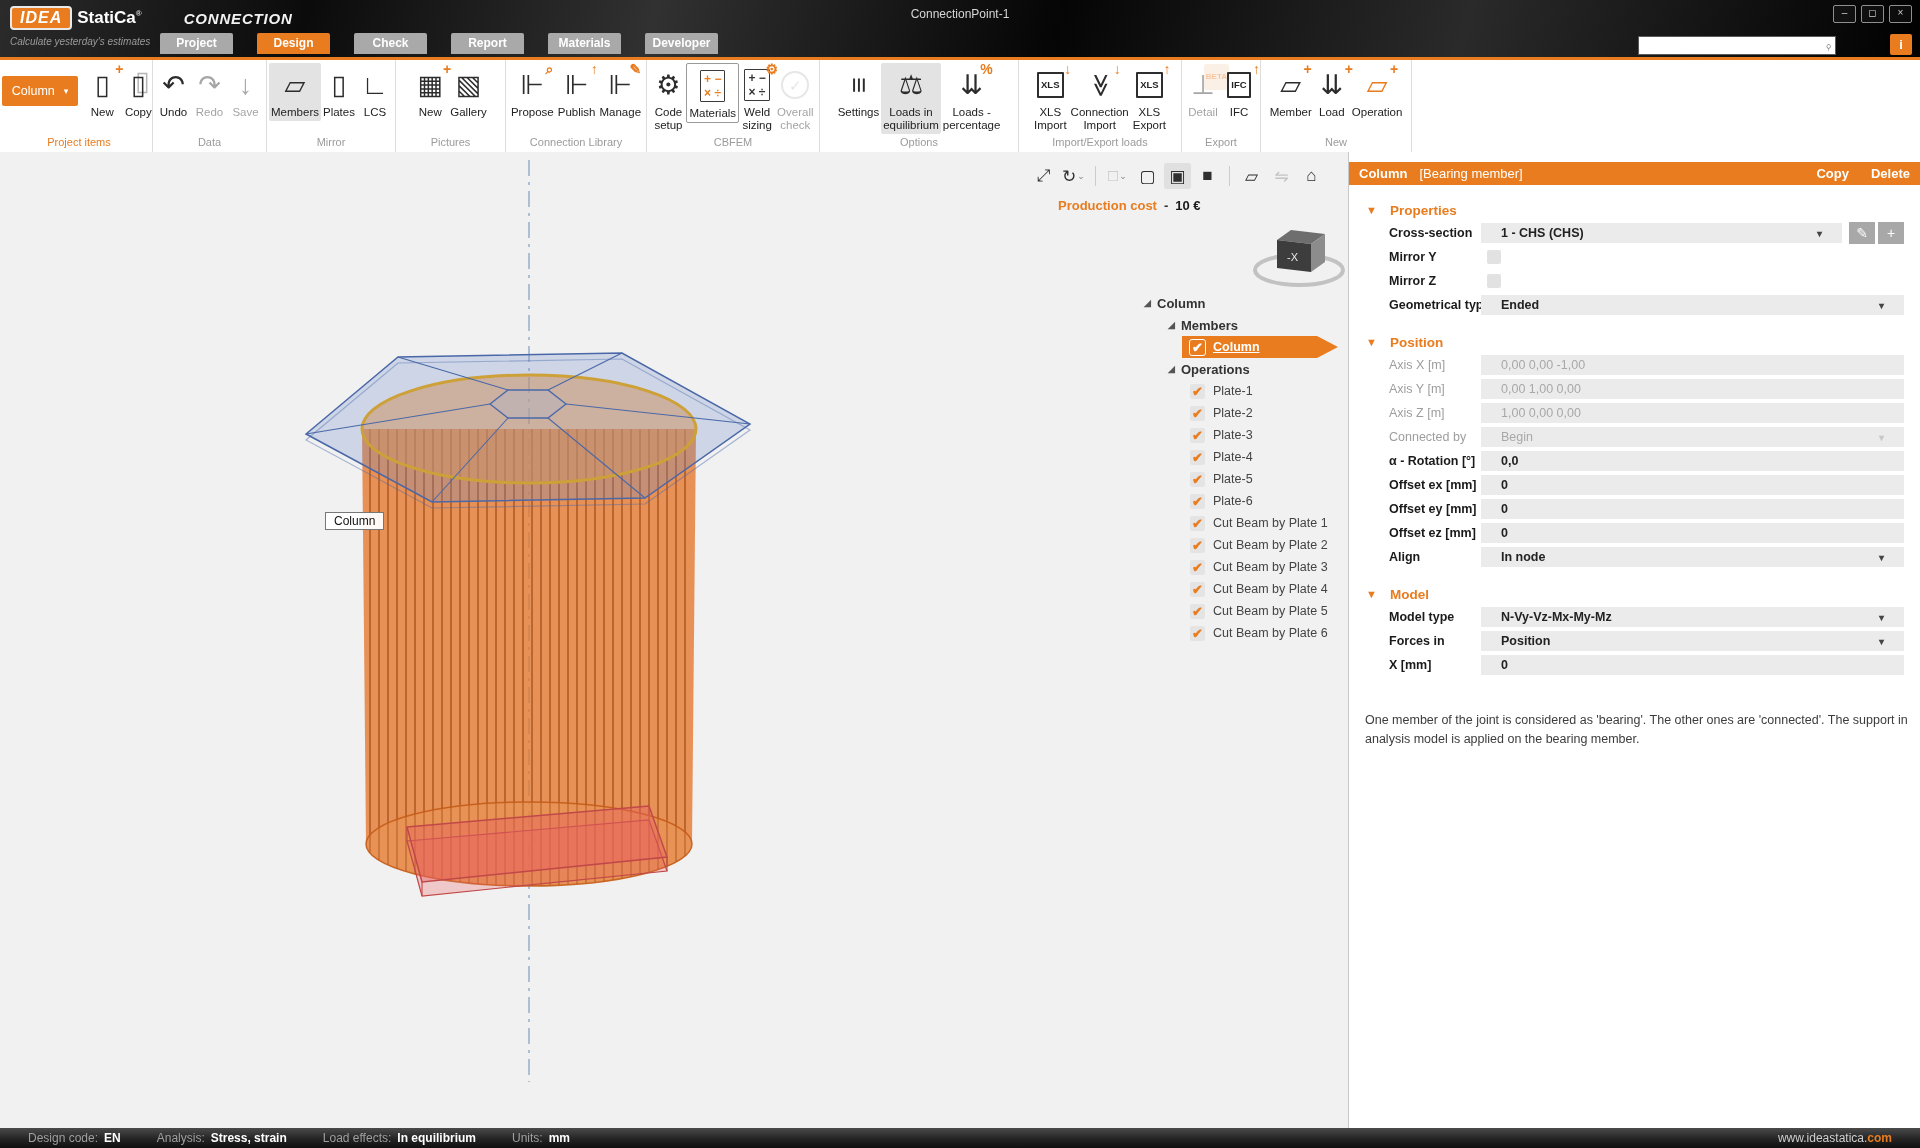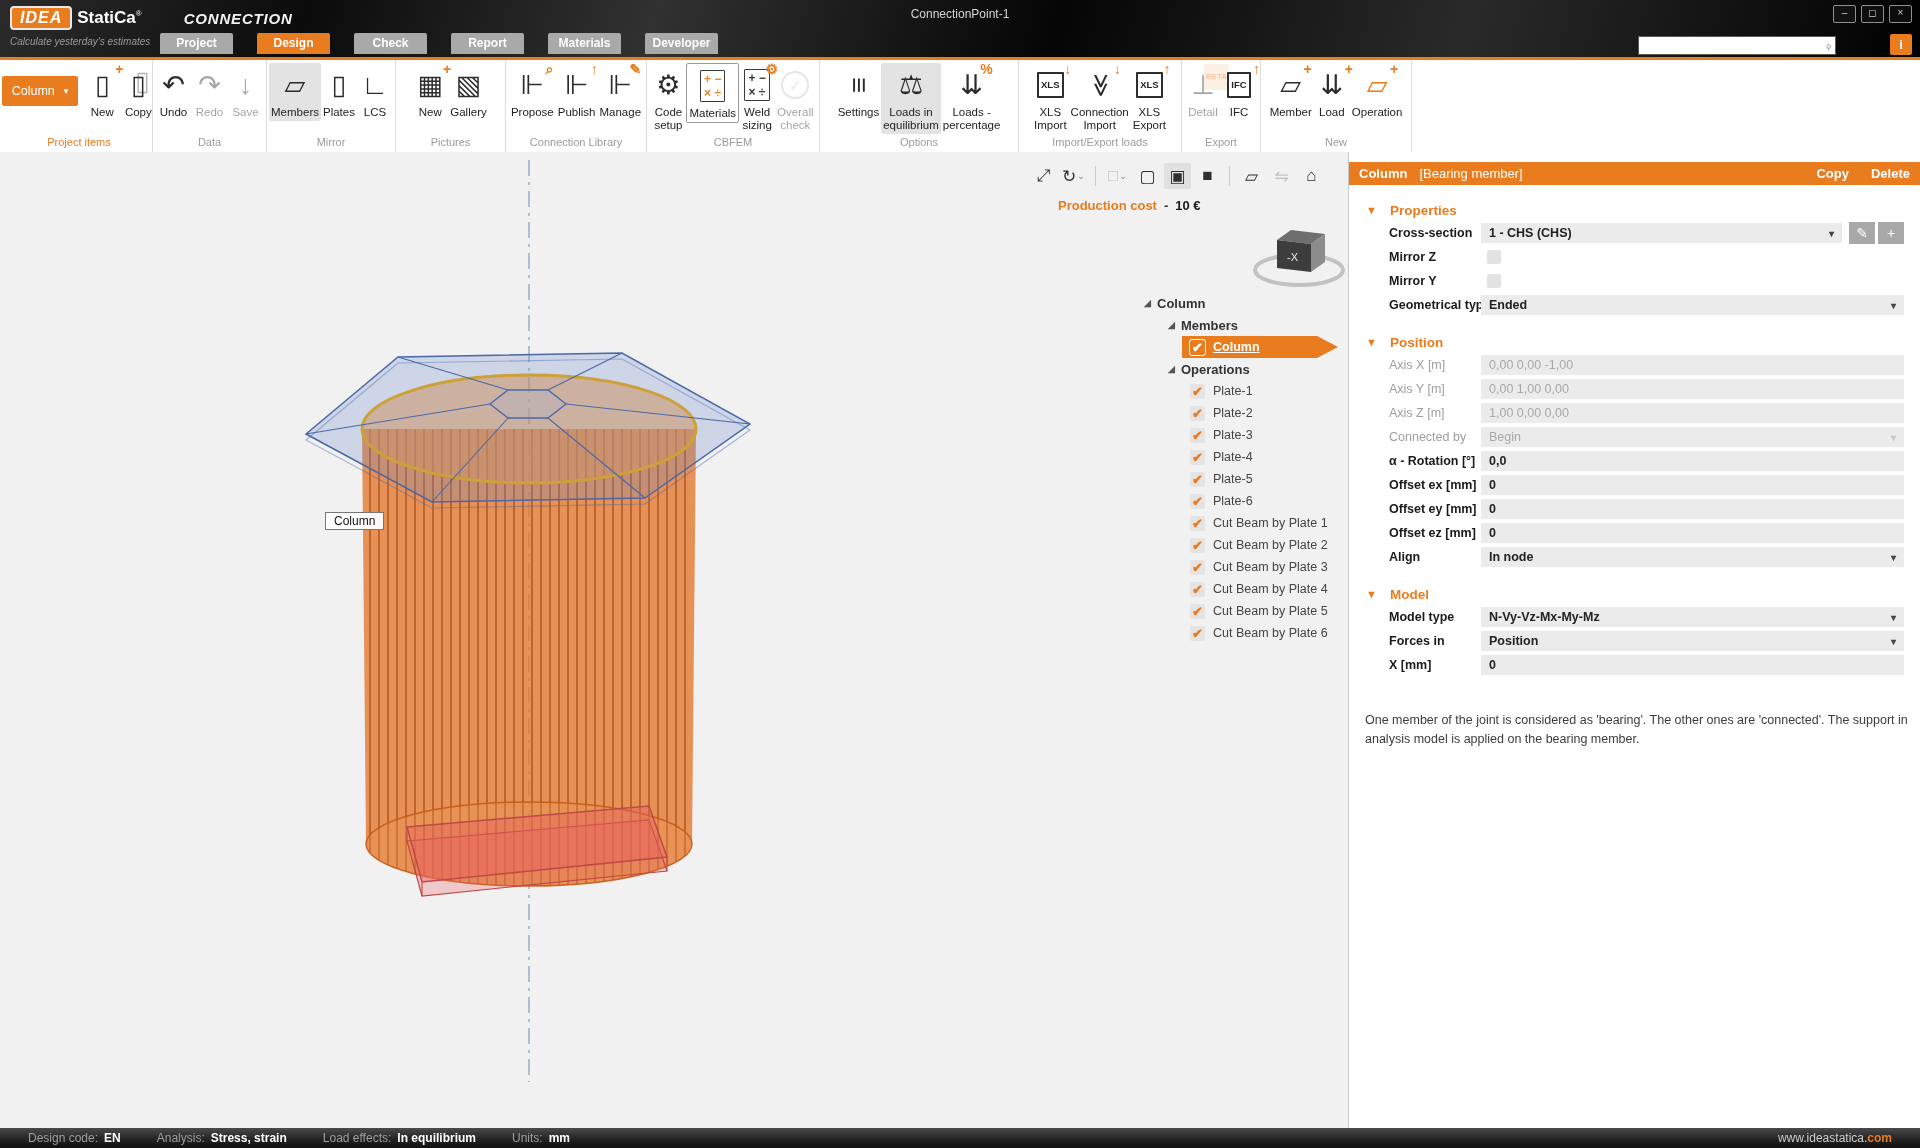--- a/index.html
+++ b/index.html
@@ -112,21 +112,21 @@
     align-items:center;padding:0 10px;font-size:13px}
   .phead .pn{font-weight:bold}
   .phead .pt{margin-left:12px}
   .phead .sp{flex:1}
   .phead .pact{font-weight:bold;margin-left:22px}
   .psh{display:flex;align-items:center;gap:13px;padding-left:17px;height:22px;margin-top:14px}
   .psh .tri{color:var(--accent);font-size:11px}
   .psh .pst{color:var(--accent);font-weight:bold;font-size:13.5px}
   .prow{display:flex;align-items:center;height:24px;padding-left:40px}
   .plab{width:92px;flex:0 0 92px;font-size:12.5px;color:#1a1a1a;font-weight:bold;white-space:nowrap}
-  .pfield{flex:1;height:20px;background:#ebebeb;display:flex;align-items:center;padding:0 8px;
+  .pfield{flex:1;height:20px;background:#ebebeb;display:flex;align-items:center;padding:0 20px;
     font-size:12.5px;color:#222;font-weight:bold;margin-right:16px}
   .pfield .dd{margin-left:auto;font-size:10px;color:#444}
   .prow.has-extras .pfield{margin-right:4px}
   .pbtn{width:26px;height:22px;background:#a8a8a8;color:#fff;display:flex;align-items:center;
     justify-content:center;font-size:14px;margin-left:3px}
   .pbtn:last-child{margin-right:16px}
   .pfieldbare{flex:1;display:flex;align-items:center}
   .pcb{width:14px;height:14px;background:#e2e2e2;border-radius:2px;margin-left:6px}
   .prow.pdis .plab{color:#9e9e9e;font-weight:normal}
   .prow.pdis .pval{color:#a8a8a8;font-weight:normal}
@@ -628,27 +628,27 @@
       <div class="prow has-extras">
         <div class="plab">Cross-section</div>
         <div class="pfield">
           <span class="pval">1 - CHS (CHS)</span>
           <span class="dd">▾</span>
         </div>
         <div class="pbtn">✎</div>
         <div class="pbtn">+</div>
       </div>
       <div class="prow">
-        <div class="plab">Mirror Z</div>
+        <div class="plab">Mirror Y</div>
         <div class="pfieldbare">
           <span class="pcb"></span>
         </div>
       </div>
       <div class="prow">
-        <div class="plab">Mirror Y</div>
+        <div class="plab">Mirror Z</div>
         <div class="pfieldbare">
           <span class="pcb"></span>
         </div>
       </div>
       <div class="prow">
         <div class="plab">Geometrical type</div>
         <div class="pfield">
           <span class="pval">Ended</span>
           <span class="dd">▾</span>
         </div>

